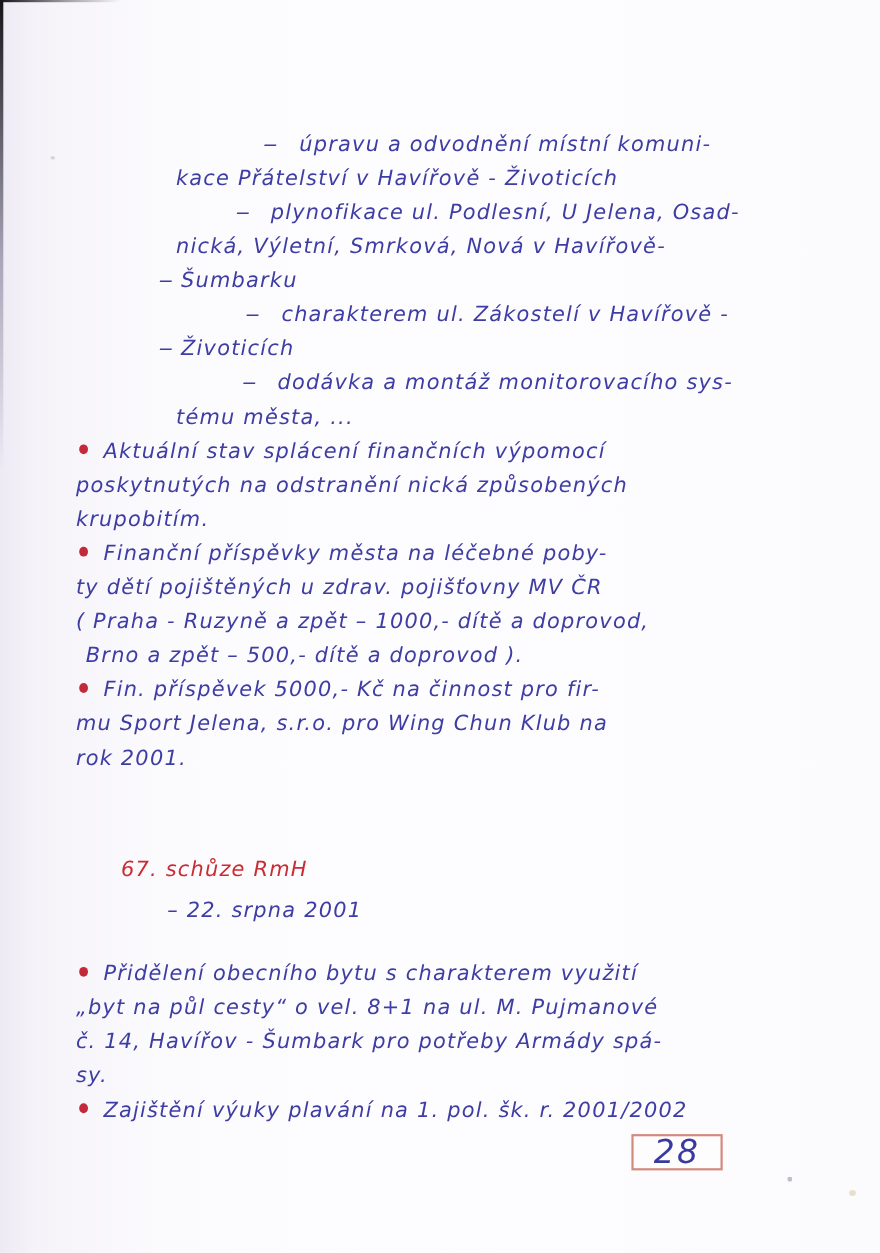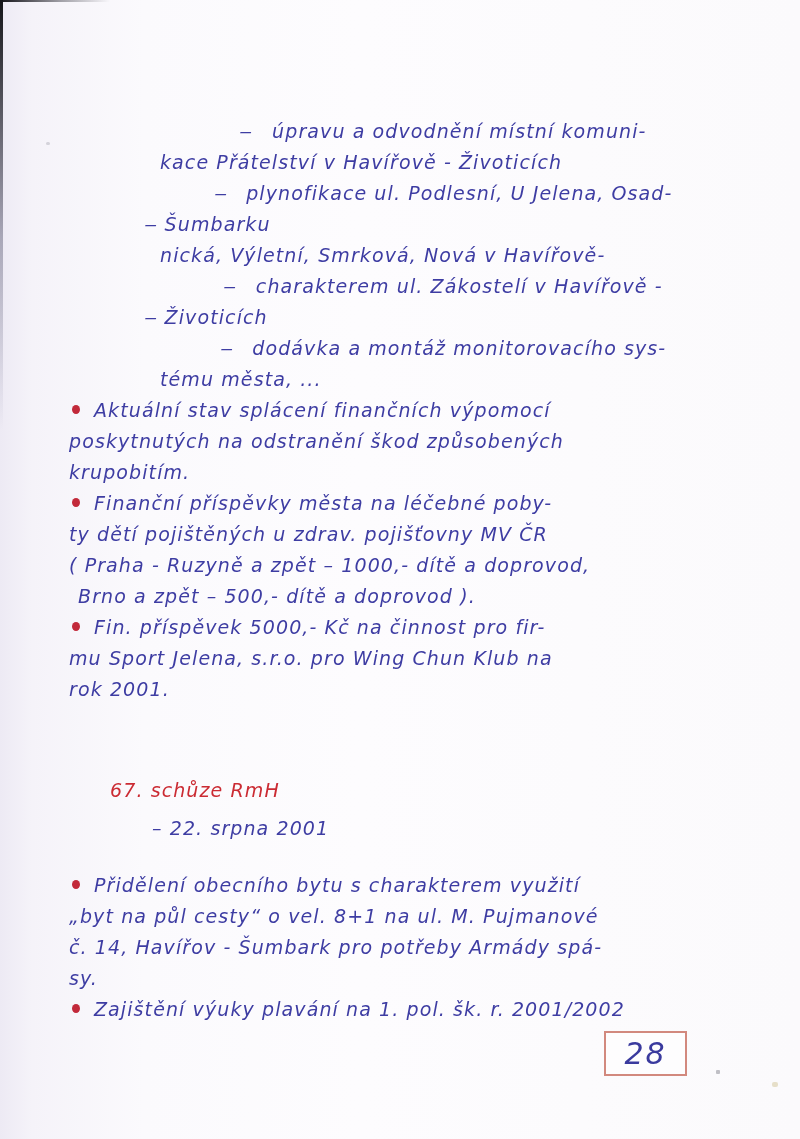--- a/index.html
+++ b/index.html
@@ -91,24 +91,24 @@
     border-radius: 50%;
     background: #c2293a;
     margin-right: 14px;
     vertical-align: middle;
     margin-bottom: 4px;
   }
 
   
   .page-box {
     position: absolute;
-    left: 604px;
+    left: 574px;
     top: 1031px;
     width: 83px;
-    height: 45px;
+    height: 33px;
     border: 2px solid #d2897e;
     box-sizing: border-box;
     background: rgba(255,255,255,0.6);
     display: flex;
     align-items: center;
     justify-content: center;
   }
   .page-num {
     color: #3a3a9e;
     font-size: 30px;
@@ -123,28 +123,28 @@
   <div class="edge-left"></div>
   <div class="edge-top"></div>
   <div class="speck-1"></div>
   <div class="speck-2"></div>
   <div class="speck-3"></div>
 
   <div class="content">
       <div class="ln ind-dash"><span class="dash">–</span><span class="txt">úpravu a odvodnění místní komuni-</span></div>
       <div class="ln ind-cont"><span class="txt">kace Přátelství v Havířově - Životicích</span></div>
       <div class="ln ind-dash"><span class="dash">–</span><span class="txt">plynofikace ul. Podlesní, U Jelena, Osad-</span></div>
+      <div class="ln ind-cont"><span class="txt">nická, Výletní, Smrková, Nová v Havířově-</span></div>
       <div class="ln ind-subdash"><span class="dash">–</span><span class="txt">Šumbarku</span></div>
-      <div class="ln ind-cont"><span class="txt">nická, Výletní, Smrková, Nová v Havířově-</span></div>
       <div class="ln ind-dash"><span class="dash">–</span><span class="txt">charakterem ul. Zákostelí v Havířově -</span></div>
       <div class="ln ind-subdash"><span class="dash">–</span><span class="txt">Životicích</span></div>
       <div class="ln ind-dash"><span class="dash">–</span><span class="txt">dodávka a montáž monitorovacího sys-</span></div>
       <div class="ln ind-cont"><span class="txt">tému města, ...</span></div>
       <div class="ln ind-para"><span class="bullet"></span><span class="txt">Aktuální stav splácení finančních výpomocí</span></div>
-      <div class="ln ind-flush"><span class="txt">poskytnutých na odstranění škod způsobených</span></div>
+      <div class="ln ind-flush"><span class="txt">poskytnutých na odstranění nická způsobených</span></div>
       <div class="ln ind-flush"><span class="txt">krupobitím.</span></div>
       <div class="ln ind-para"><span class="bullet"></span><span class="txt">Finanční příspěvky města na léčebné poby-</span></div>
       <div class="ln ind-flush"><span class="txt">ty dětí pojištěných u zdrav. pojišťovny MV ČR</span></div>
       <div class="ln ind-flush"><span class="txt">( Praha - Ruzyně a zpět – 1000,- dítě a doprovod,</span></div>
       <div class="ln ind-flush2"><span class="txt">Brno a zpět – 500,- dítě a doprovod ).</span></div>
       <div class="ln ind-para"><span class="bullet"></span><span class="txt">Fin. příspěvek 5000,- Kč na činnost pro fir-</span></div>
       <div class="ln ind-flush"><span class="txt">mu Sport Jelena, s.r.o. pro Wing Chun Klub na</span></div>
       <div class="ln ind-flush"><span class="txt">rok 2001.</span></div>
       <div style="height: 28px;"></div>
       <div class="ln ind-heading red" style="height: 40px;"><span class="txt">67. schůze RmH</span></div>

